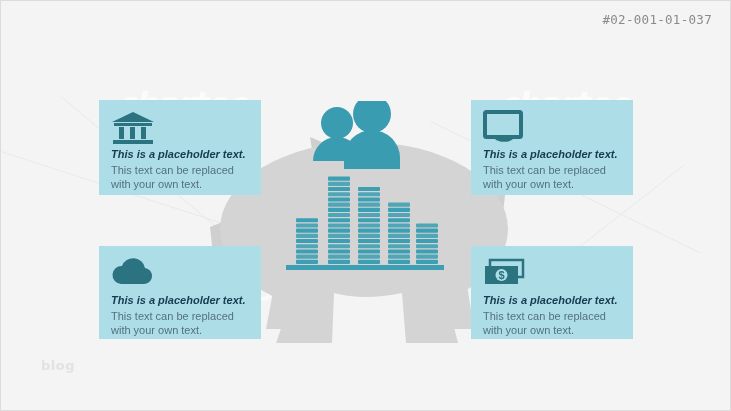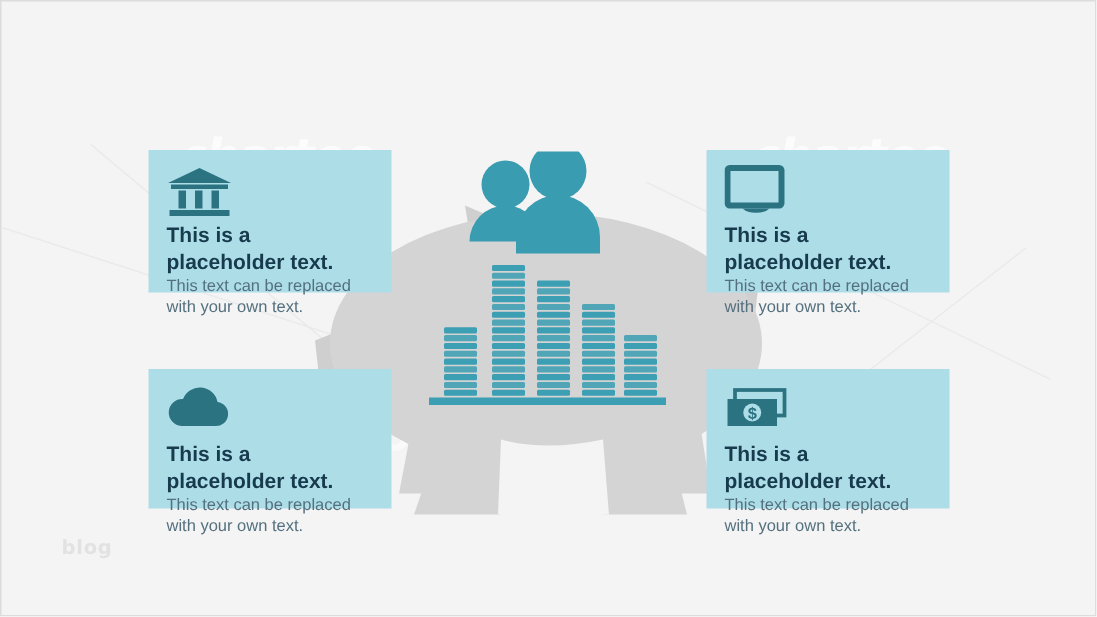--- a/index.html
+++ b/index.html
@@ -93,24 +93,25 @@
   .box-br { left: 470px; top: 245px; width: 162px; height: 93px; }
 
   .box-icon {
     height: 34px;
     margin-bottom: 4px;
     display: block;
   }
   .box-heading {
     font-family: "Liberation Sans", sans-serif;
     font-weight: bold;
-    font-size: 14px;
+    font-size: 11px;
     color: #173a4d;
     line-height: 1.25;
     margin: 0 0 1px 0;
+    font-style: italic;
   }
   .box-body {
     font-family: "Liberation Sans", sans-serif;
     font-size: 11px;
     color: #54707e;
     line-height: 1.3;
     margin: 0;
   }
 </style>
 </head>
@@ -123,20 +124,21 @@
   <div class="guide" style="left:430px; top:120px; width:300px; height:1px; transform:rotate(26deg);"></div>
   <div class="guide" style="left:60px;  top:95px;  width:260px; height:1px; transform:rotate(40deg);"></div>
   <div class="guide" style="left:470px; top:330px; width:270px; height:1px; transform:rotate(-38deg);"></div>
 
   <div class="wm wm-a">charteo</div>
   <div class="wm wm-b">charteo</div>
   <div class="wm wm-c">charteo</div>
   <div class="wm wm-d">charteo</div>
   <div class="wm wm-e">charteo</div>
 
+  <div id="slide-id">#02-001-01-037</div>
 
   <svg id="piggy" viewBox="0 0 320 245">
 
     <path d="M72,165 L118,165 L112,228 L60,228 Z" fill="#d4d4d4"></path>
     <path d="M214,165 L258,165 L268,228 L218,228 Z" fill="#d4d4d4"></path>
 
     <path d="M104,36 L160,60 L112,86 Z" fill="#cfcfcf"></path>
 
     <path d="M4,126 L44,110 L50,166 L8,162 Z" fill="#cfcfcf"></path>
 

